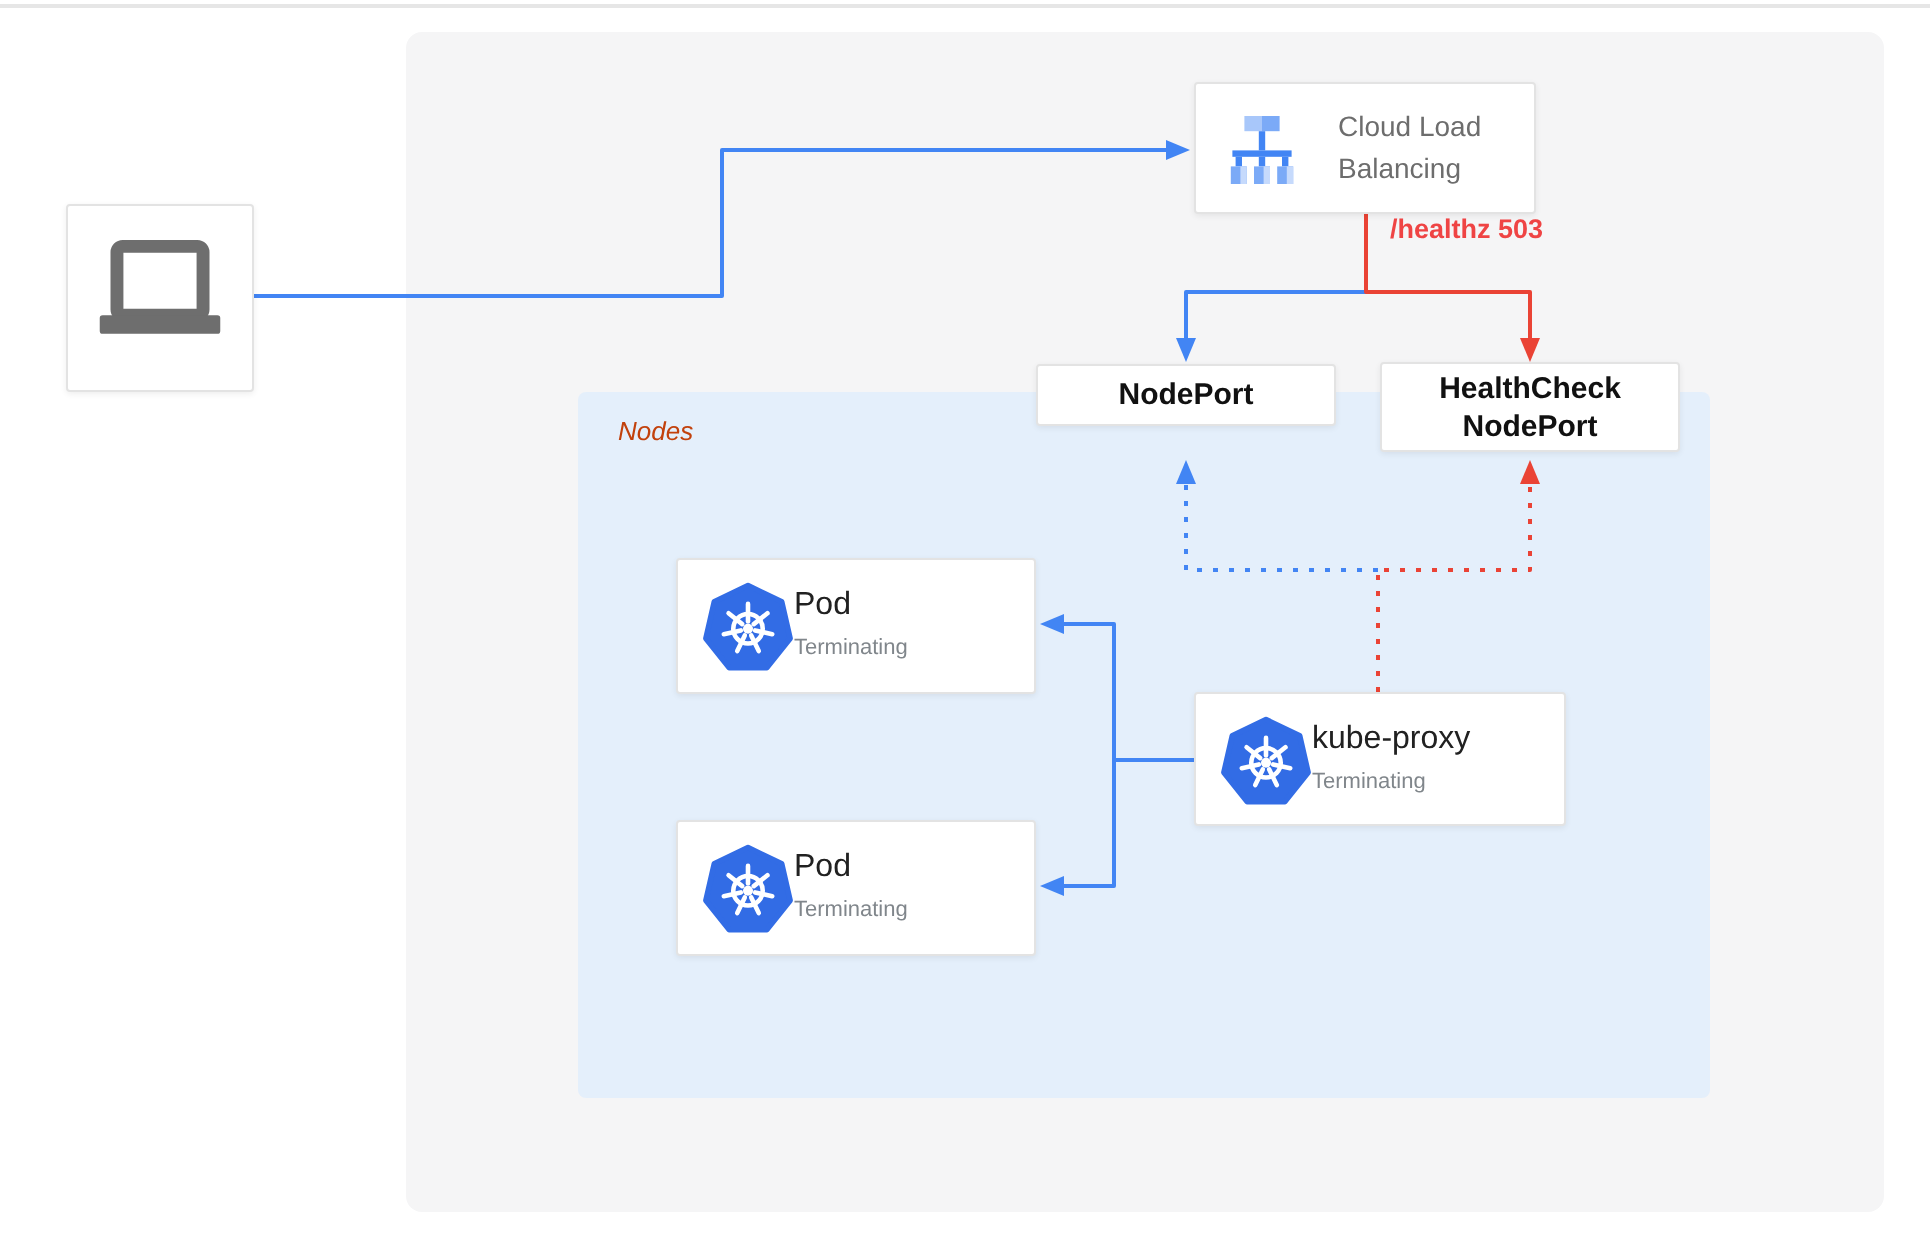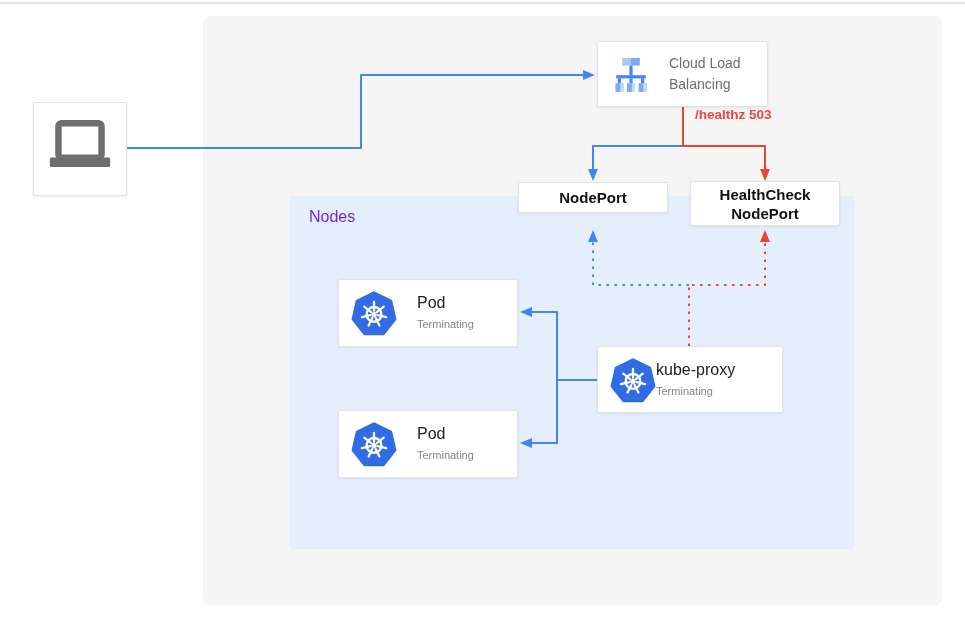--- a/index.html
+++ b/index.html
@@ -8,37 +8,37 @@
     --text-dark:#212121; --text-gray:#6d6d6d; --text-light:#80868b;
     --k8s-blue:#326ce5; --laptop-gray:#6e6e6e;
     --icon-blue-dark:#4285f4; --icon-blue-mid:#7baaf7; --icon-blue-light:#a8c7fa; --icon-blue-pale:#c6dafc;
   }
   *{margin:0;padding:0;box-sizing:border-box;}
   body{font-family:"Liberation Sans",sans-serif;background:var(--page-bg);}
   .stage{position:relative;width:965px;height:623px;background:var(--page-bg);overflow:hidden;}
   .top-rule{position:absolute;left:0;top:2px;width:965px;height:2px;background:#e6e6e6;}
   .outer-panel{position:absolute;left:203px;top:16px;width:739px;height:590px;background:var(--outer-panel-bg);border-radius:8px;}
   .nodes-panel{position:absolute;left:289px;top:196px;width:566px;height:353px;background:var(--nodes-panel-bg);border-radius:4px;}
-  .nodes-label{position:absolute;left:20px;top:12px;font-size:16px;color:#6d28d9;}
+  .nodes-label{position:absolute;left:20px;top:12px;font-size:13px;color:#c2410c;font-style:italic;}
   .wires{position:absolute;left:0;top:0;width:965px;height:623px;pointer-events:none;}
   .wire{fill:none;stroke-width:2;stroke-linejoin:round;}
   .wire.blue{stroke:var(--blue);}
   .wire.red{stroke:var(--red);}
   .wire.dotted{stroke-dasharray:2.5 5.5;}
   .fill-blue{fill:var(--blue);}
   .fill-red{fill:var(--red);}
   .node{position:absolute;background:var(--box-bg);border:1px solid var(--box-border);border-radius:2px;
         box-shadow:0 1px 3px rgba(0,0,0,0.07);display:flex;align-items:center;}
   .client-box{left:33px;top:102px;width:94px;height:94px;justify-content:center;}
   .clb-box{left:597px;top:41px;width:171px;height:66px;padding-left:13px;gap:18px;}
   .clb-label{font-size:14px;line-height:21px;color:var(--text-gray);width:92px;}
   .port-box{justify-content:center;text-align:center;font-weight:bold;font-size:15px;color:#111;line-height:19px;}
   .nodeport-box{left:518px;top:182px;width:150px;height:31px;}
   .hc-box{left:690px;top:181px;width:150px;height:45px;padding:0 8px;}
-  .pod-box{left:338px;width:180px;height:68px;padding-left:12px;gap:20px;}
+  .pod-box{left:338px;width:180px;height:68px;padding-left:12px;}
   .pod-box-1{top:279px;}
   .pod-box-2{top:410px;}
   .kp-box{left:597px;top:346px;width:186px;height:67px;padding-left:12px;}
   .box-title{font-size:16px;color:var(--text-dark);line-height:22px;}
   .box-sub{font-size:11px;color:var(--text-light);line-height:20px;}
   .healthz{position:absolute;left:695px;top:107px;font-size:13.5px;font-weight:bold;color:#ef4444;}
   .k8s-icon{width:46px;height:46px;flex:0 0 auto;}
   .clb-icon{width:40px;height:40px;flex:0 0 auto;}
   .laptop-icon{width:72px;height:66px;}
   .hidden-defs{position:absolute;width:0;height:0;overflow:hidden;}

